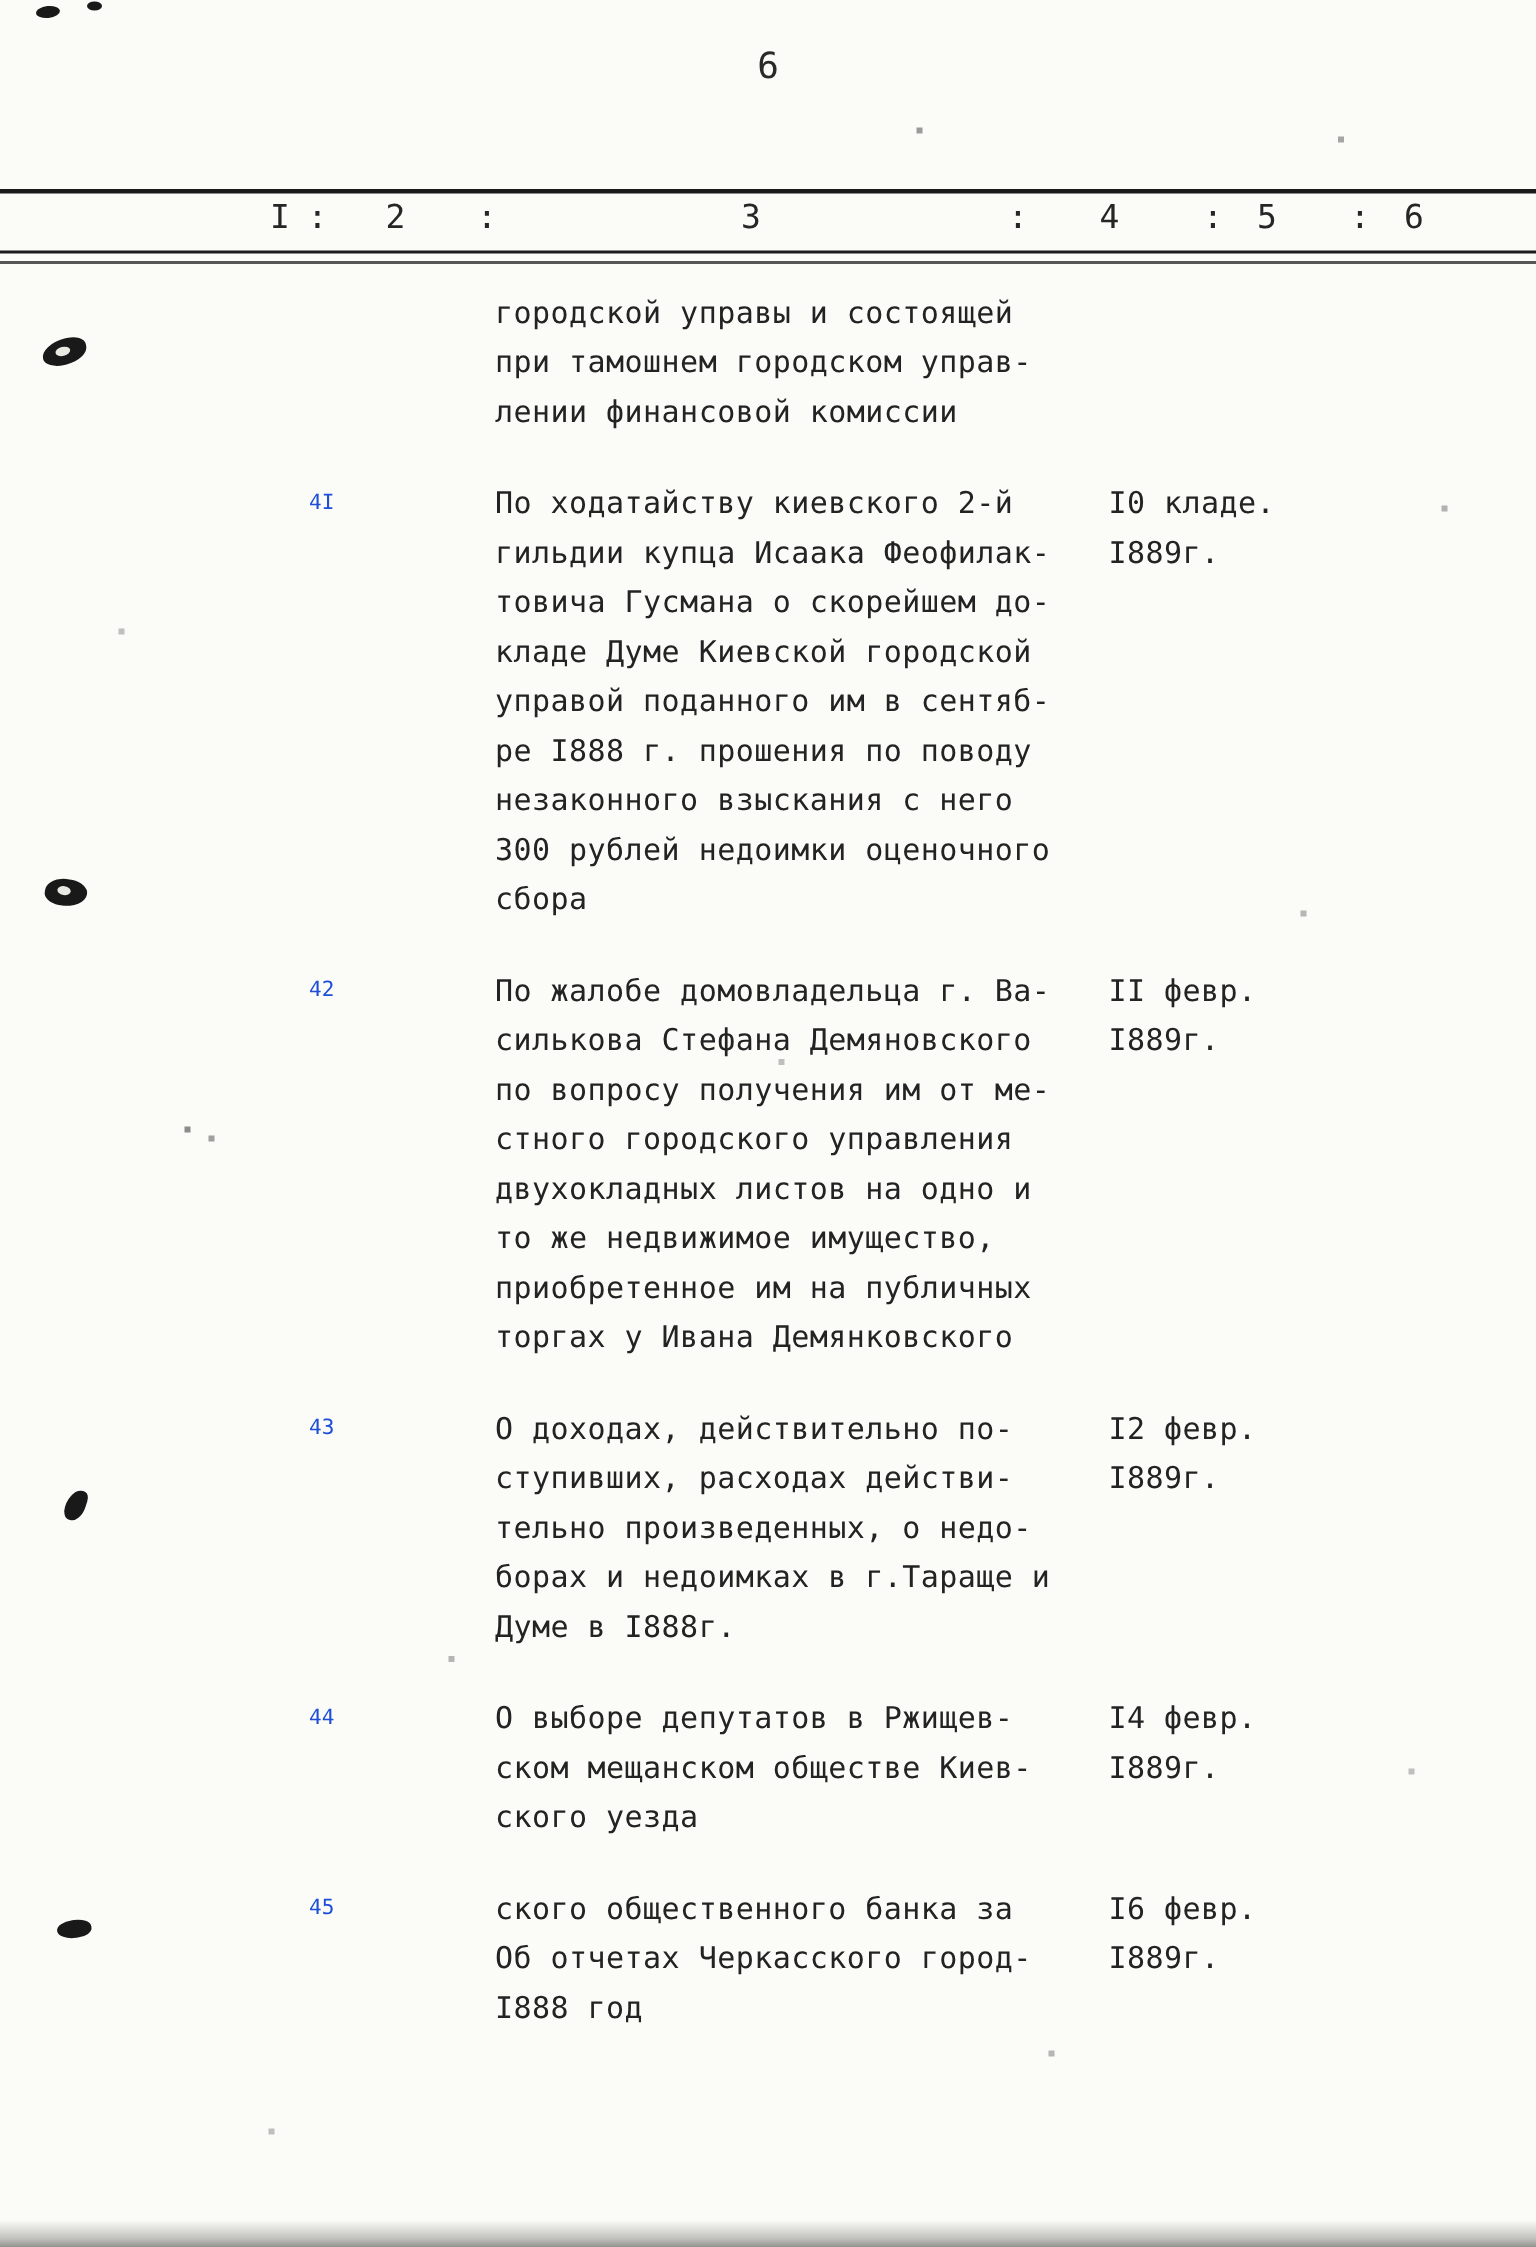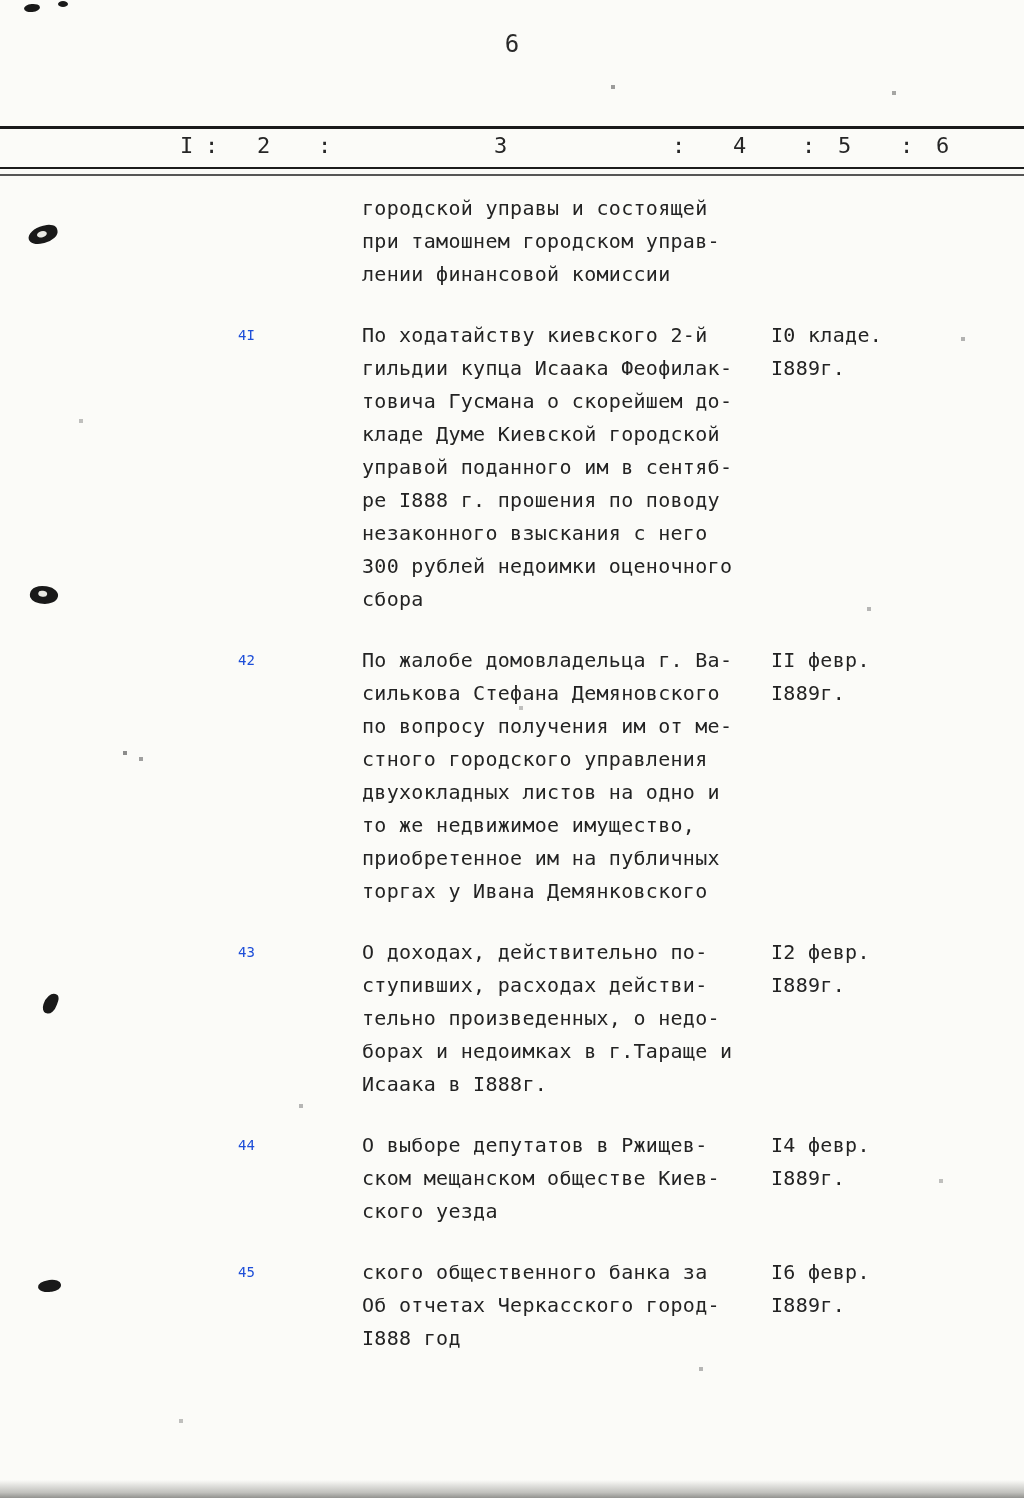--- a/index.html
+++ b/index.html
@@ -32,21 +32,20 @@
   
   .colhead{position:absolute;top:133px;left:0;right:0;height:32px;}
   .colhead .ch{
     position:absolute;top:0;
     font-size:22px;color:#262626;
   }
   
   .entries{
     position:absolute;top:192px;left:0;right:0;
     padding-left:198px;
-    margin-left:32px;
   }
   .entry{
     display:grid;
     grid-template-columns:132px 405px 180px;
     margin-bottom:28px;
   }
   .entry-num{
     font-size:14px;line-height:33px;color:#1d4ed8;
     padding-left:8px;
   }
@@ -163,21 +162,21 @@
         </div>
   </div>
 
   <div class="entry">
     <div class="entry-num">43</div>
     <div class="entry-text">
           <div class="line">О доходах, действительно по-</div>
           <div class="line">ступивших, расходах действи-</div>
           <div class="line">тельно произведенных, о недо-</div>
           <div class="line">борах и недоимках в г.Тараще и</div>
-          <div class="line">Исаака в I888г.</div>
+          <div class="line">Думе в I888г.</div>
         </div>
     <div class="entry-date">
           <div class="line">I2 февр.</div>
           <div class="line">I889г.</div>
         </div>
   </div>
 
   <div class="entry">
     <div class="entry-num">44</div>
     <div class="entry-text">

